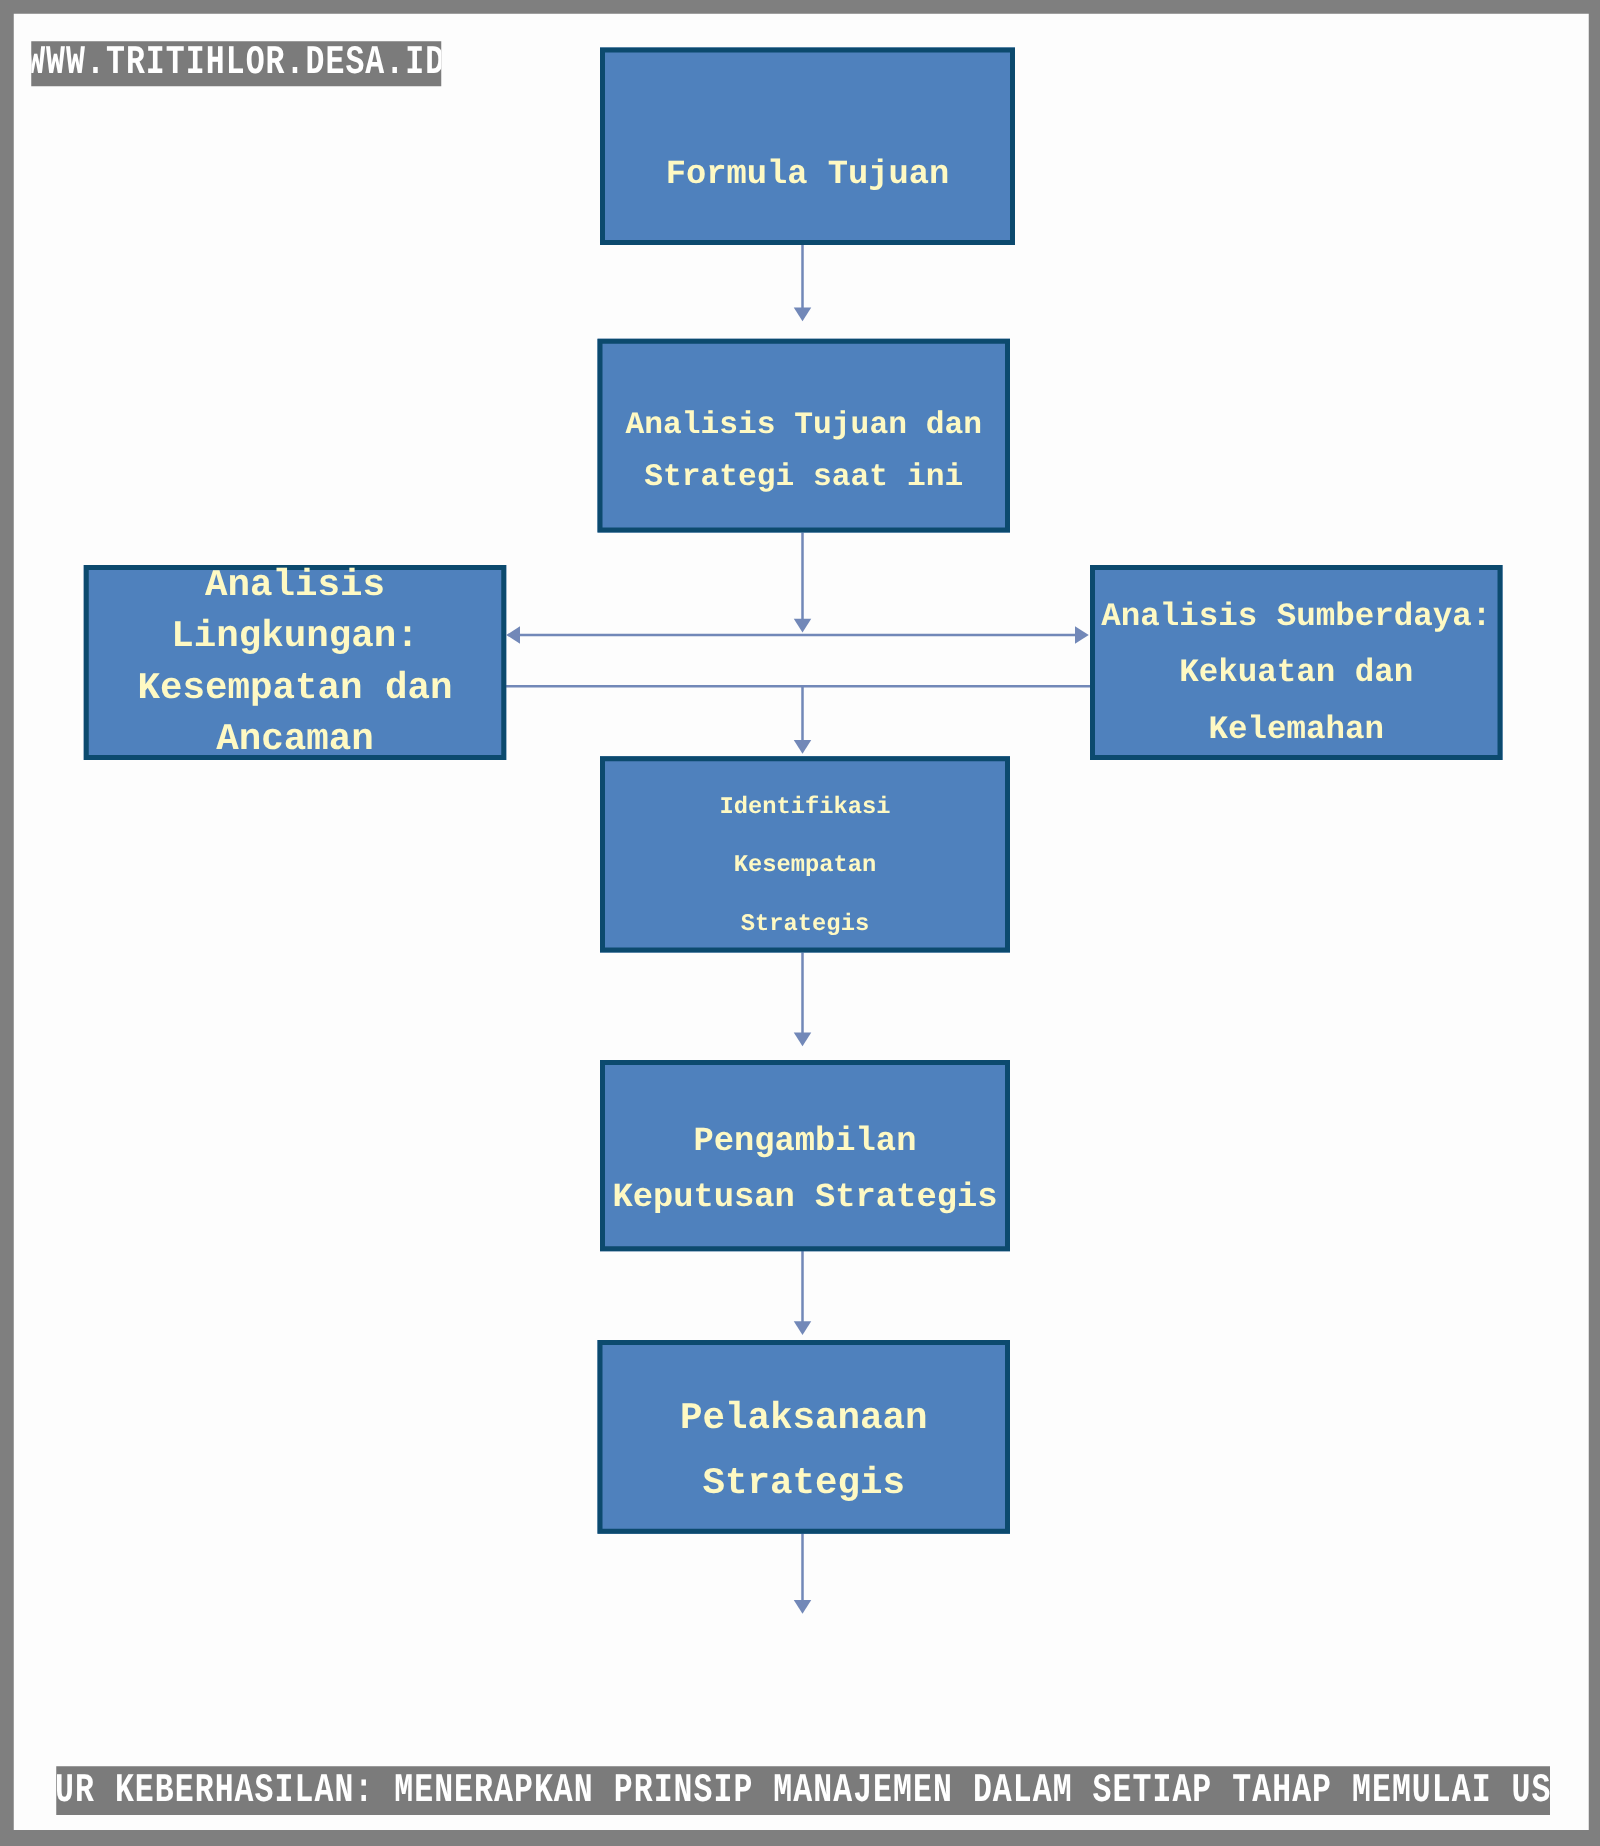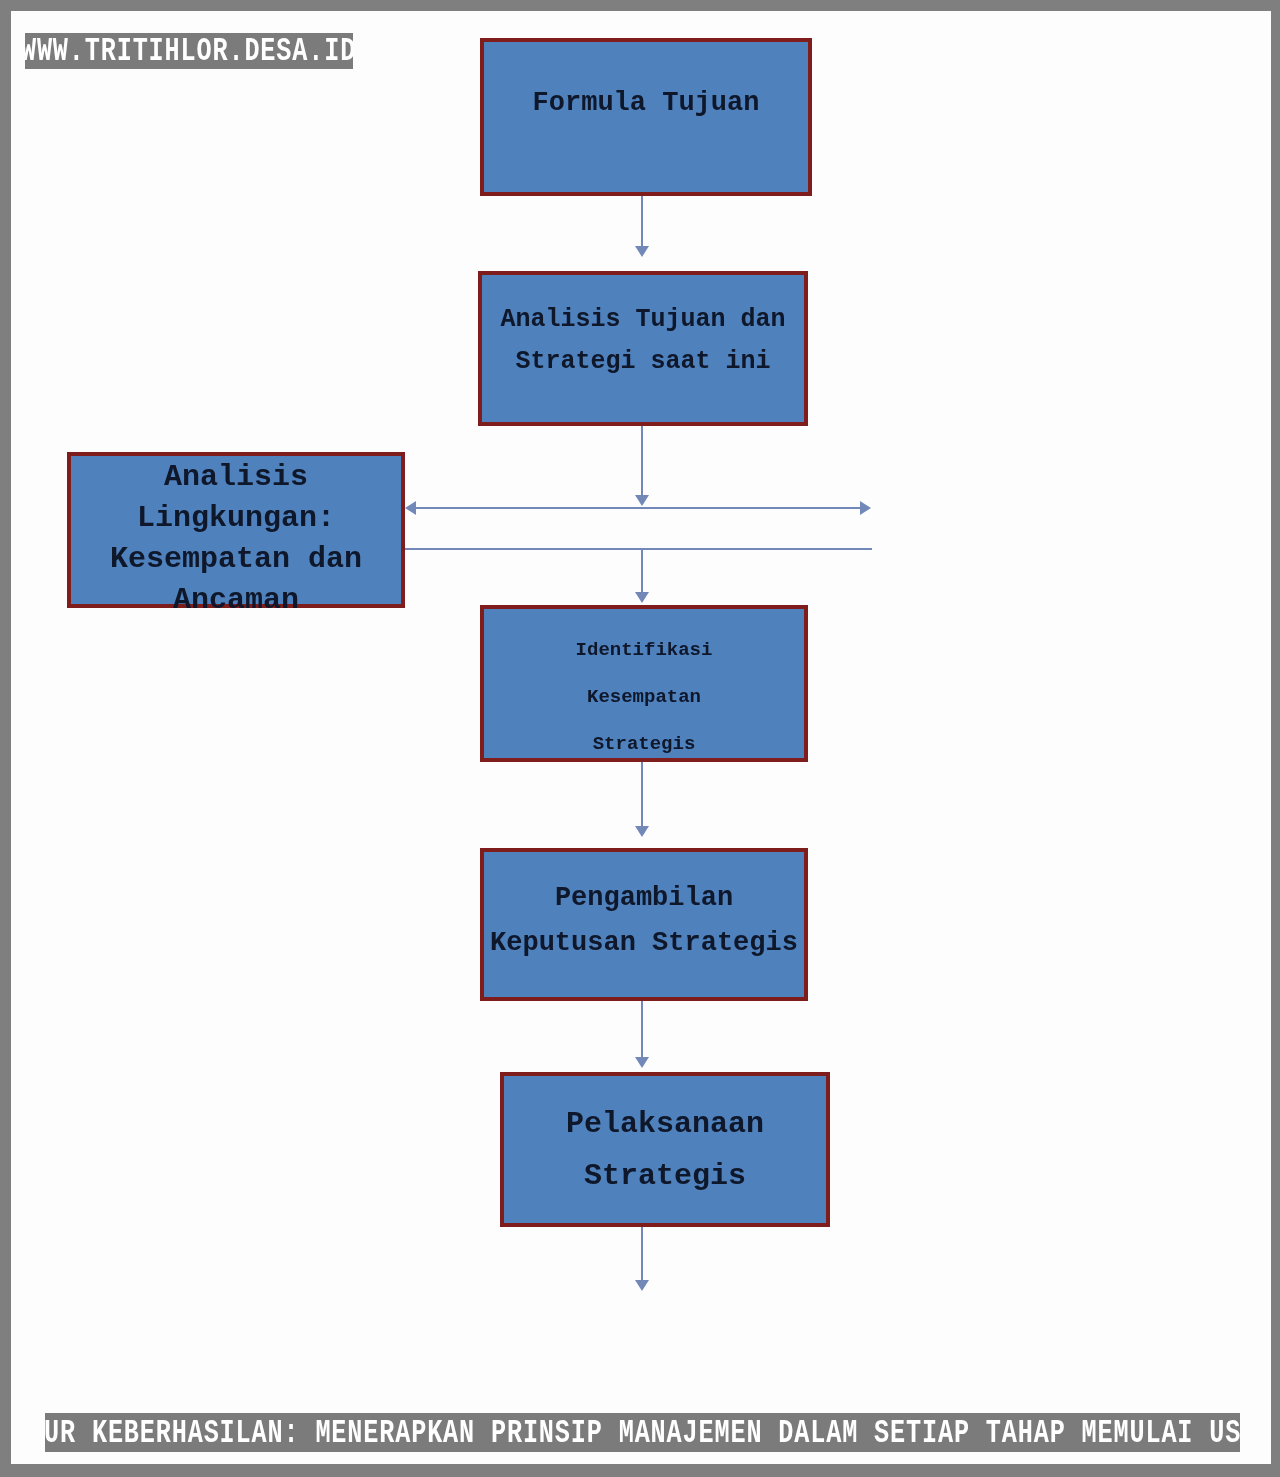--- a/index.html
+++ b/index.html
@@ -42,39 +42,39 @@
   }
   #watermark { left: 25px; top: 33px; width: 328px; height: 36px; }
   #watermark span { font-size: 30px; }
   #caption-bar { left: 45px; top: 1413px; width: 1195px; height: 39px; }
   #caption-bar span { font-size: 30px; }
 
   
   .node {
     position: absolute;
     background: #4f81bd;
-    border: 4px solid #7f1d1d;
+    border: 4px solid #0c4a6e;
     box-sizing: border-box;
     display: flex;
     justify-content: center;
-    align-items: flex-start;
+    align-items: center;
     text-align: center;
-    color: #0f172a;
+    color: #fef9c3;
     font-weight: 700;
     z-index: 10;
   }
   .node .node-label { white-space: pre-line; width: 100%; }
 
   #node-formula      { left: 480px; top: 38px;   width: 332px; height: 158px; font-size: 27px; padding-top: 46px; }
   #node-analisis     { left: 478px; top: 271px;  width: 330px; height: 155px; font-size: 25px; padding-top: 24px; line-height: 42px; }
   #node-lingkungan   { left: 67px;  top: 452px;  width: 338px; height: 156px; font-size: 30px; padding-top: 1px; line-height: 41px; }
   #node-sumberdaya   { left: 872px; top: 452px;  width: 330px; height: 156px; font-size: 26px; padding-top: 16px; line-height: 45px; }
   #node-identifikasi { left: 480px; top: 605px;  width: 328px; height: 157px; font-size: 19px; padding-top: 18px; line-height: 47px; }
   #node-pengambilan  { left: 480px; top: 848px;  width: 328px; height: 153px; font-size: 27px; padding-top: 24px; line-height: 45px; }
-  #node-pelaksanaan  { left: 478px; top: 1072px; width: 330px; height: 155px; font-size: 30px; padding-top: 22px; line-height: 52px; margin-left: 22px; }
+  #node-pelaksanaan  { left: 478px; top: 1072px; width: 330px; height: 155px; font-size: 30px; padding-top: 22px; line-height: 52px; }
   #node-evaluasi     { left: 480px; top: 1293px; width: 328px; height: 160px; font-size: 27px; padding-top: 14px; line-height: 45px; }
 
   
   .vline {
     position: absolute;
     width: 2px;
     background: #7288b8;
     z-index: 5;
   }
   .hline {
@@ -125,20 +125,25 @@
     <div class="node-label">Analisis Tujuan dan
 Strategi saat ini</div>
   </div>
 
   <div class="node" id="node-lingkungan">
     <div class="node-label">Analisis Lingkungan:
 Kesempatan dan
 Ancaman</div>
   </div>
 
+  <div class="node" id="node-sumberdaya">
+    <div class="node-label">Analisis Sumberdaya:
+Kekuatan dan
+Kelemahan</div>
+  </div>
 
   <div class="node" id="node-identifikasi">
     <div class="node-label">Identifikasi
 Kesempatan
 Strategis</div>
   </div>
 
   <div class="node" id="node-pengambilan">
     <div class="node-label">Pengambilan
 Keputusan Strategis</div>

